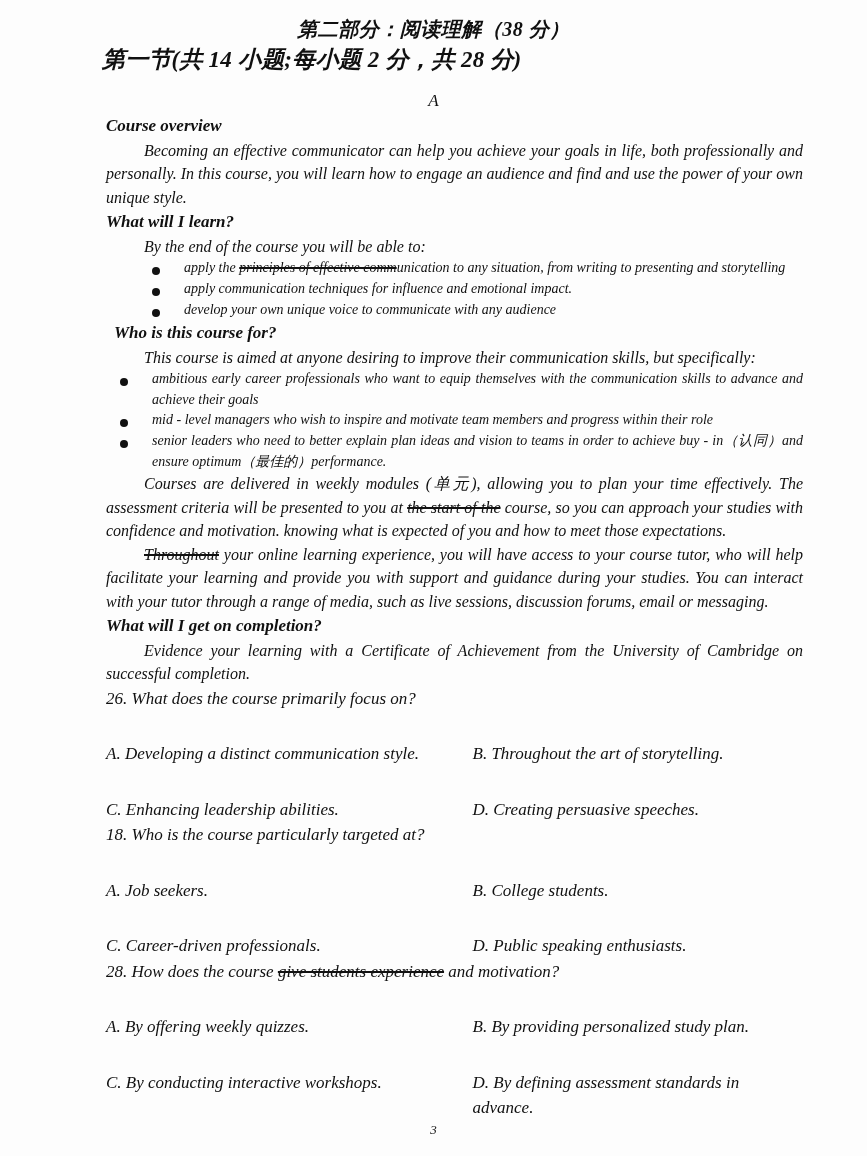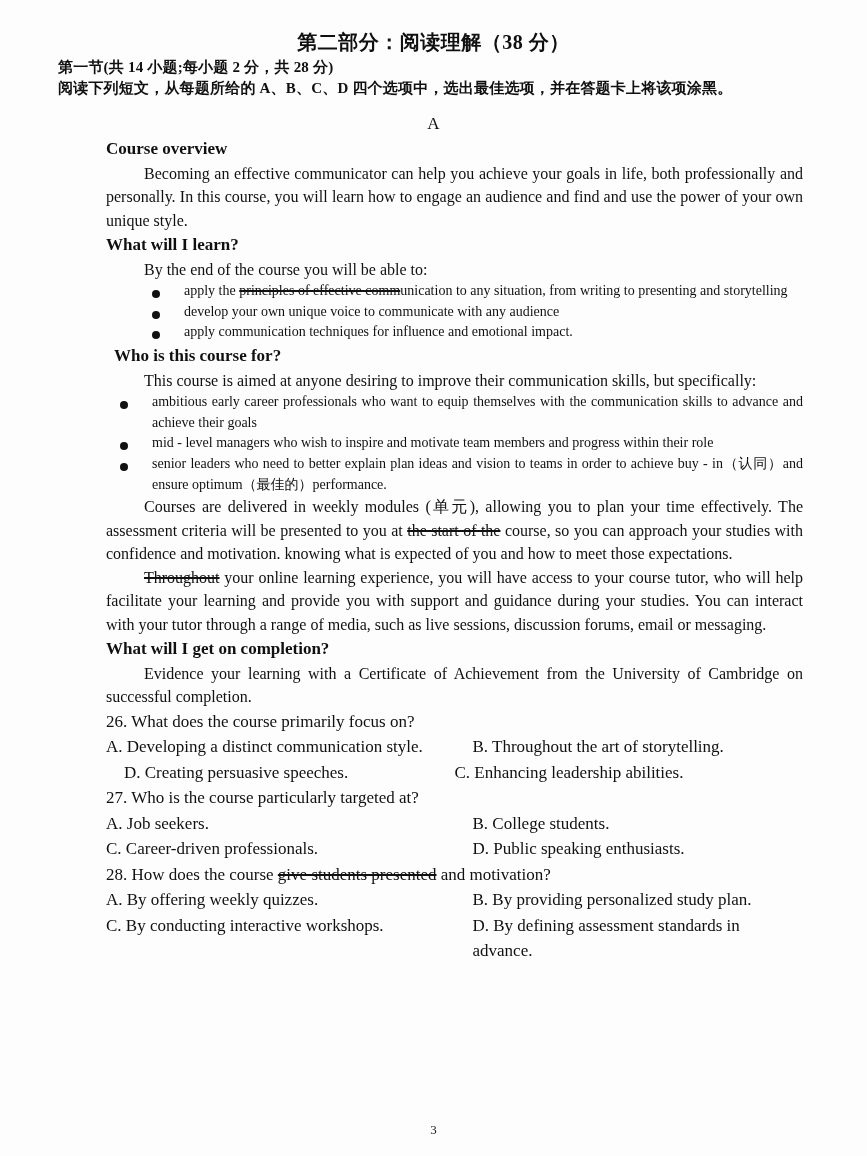--- a/index.html
+++ b/index.html
@@ -15,39 +15,40 @@
     color: #101010;
     position: relative;
     overflow: hidden;
   }
 
   .page {
     position: relative;
     width: 867px;
     height: 1156px;
     box-sizing: border-box;
-    padding: 26px 30px 10px 30px;
+    padding: 13px 30px 10px 30px;
     background: #fdfdfd;
+    font-style: italic;
   }
 
   
   .part-title {
     text-align: center;
     font-weight: bold;
     font-size: 20px;
     letter-spacing: 0.5px;
     margin: 4px 0 2px 0;
     line-height: 1.25;
   }
 
   .cn-line {
-    font-size: 15px;
+    font-size: 23px;
     font-weight: bold;
     line-height: 1.42;
-    margin: 0 0 0 28px;
+    margin: 0 0 0 72px;
     letter-spacing: 0.2px;
   }
   .cn-line.wide { margin-right: 24px; }
 
   .section-letter {
     text-align: center;
     font-size: 17px;
     margin: 14px 0 3px 0;
     line-height: 1.2;
   }
@@ -110,20 +111,21 @@
   .q-stem {
     font-size: 17px;
     line-height: 1.5;
     margin: 0;
   }
 
   .q-options {
     display: flex;
     font-size: 17px;
     line-height: 1.5;
+    margin-top: 30px;
   }
   .q-options .opt-col {
     flex: 0 0 50%;
     max-width: 50%;
     padding-right: 4px;
     box-sizing: border-box;
   }
   .q-options .opt-col.right { padding-left: 18px; }
 
   .page-number {
@@ -138,36 +140,35 @@
 </style>
 </head>
 <body>
 
 <div class="page">
 
   <div class="part-title">第二部分：阅读理解（38 分）</div>
 
   <div class="cn-line">第一节(共 14 小题;每小题 2 分，共 28 分)</div>
 
-  <div class="cn-line wide">阅读下列短文，从每题所给的 A、B、C、D 四个选项中，选出最佳选项，并在答题卡上将该项涂黑。</div>
 
   <div class="section-letter">A</div>
 
   <div class="passage">
 
     <div class="sub-head">Course overview</div>
     <p class="para indent">Becoming an effective communicator can help you achieve your goals in life, both professionally and personally. In this course, you will learn how to engage an audience and find and use the power of your own unique style.</p>
 
     <div class="sub-head">What will I learn?</div>
     <p class="para lead">By the end of the course you will be able to:</p>
 
     <ul class="bullets">
       <li><span>apply the </span><span class="struck">principles of effective comm</span><span>unication to any situation, from writing to presenting and storytelling</span></li>
+      <li>apply communication techniques for influence and emotional impact.</li>
       <li>develop your own unique voice to communicate with any audience</li>
-      <li>apply communication techniques for influence and emotional impact.</li>
     </ul>
 
     <div class="sub-head indent-1">Who is this course for?</div>
     <p class="para lead">This course is aimed at anyone desiring to improve their communication skills, but specifically:</p>
 
     <ul class="bullets tight">
       <li>ambitious early career professionals who want to equip themselves with the communication skills to advance and achieve their goals</li>
       <li>mid - level managers who wish to inspire and motivate team members and progress within their role</li>
       <li>senior leaders who need to better explain plan ideas and vision to teams in order to achieve buy - in（认同）and ensure optimum（最佳的）performance.</li>
     </ul>
@@ -183,37 +184,37 @@
 
   <div class="questions">
 
     <p class="q-stem"><span>26.</span>
       <span>What does the course primarily focus on?</span></p>
     <div class="q-options">
       <div class="opt-col">A. Developing a distinct communication style.</div>
       <div class="opt-col right">B. Throughout the art of storytelling.</div>
     </div>
     <div class="q-options">
+      <div class="opt-col">C. Enhancing leadership abilities.</div>
       <div class="opt-col right">D. Creating persuasive speeches.</div>
-      <div class="opt-col">C. Enhancing leadership abilities.</div>
-    </div>
-
-    <p class="q-stem"><span>27.</span>
+    </div>
+
+    <p class="q-stem"><span>18.</span>
       <span>Who is the course particularly targeted at?</span></p>
     <div class="q-options">
       <div class="opt-col">A. Job seekers.</div>
       <div class="opt-col right">B. College students.</div>
     </div>
     <div class="q-options">
       <div class="opt-col">C. Career-driven professionals.</div>
       <div class="opt-col right">D. Public speaking enthusiasts.</div>
     </div>
 
     <p class="q-stem"><span>28.</span>
-      <span>How does the course </span><span class="struck">give students presented</span><span> and motivation?</span></p>
+      <span>How does the course </span><span class="struck">give students experience</span><span> and motivation?</span></p>
     <div class="q-options">
       <div class="opt-col">A. By offering weekly quizzes.</div>
       <div class="opt-col right">B. By providing personalized study plan.</div>
     </div>
     <div class="q-options">
       <div class="opt-col">C. By conducting interactive workshops.</div>
       <div class="opt-col right">D. By defining assessment standards in advance.</div>
     </div>
 
   </div>

